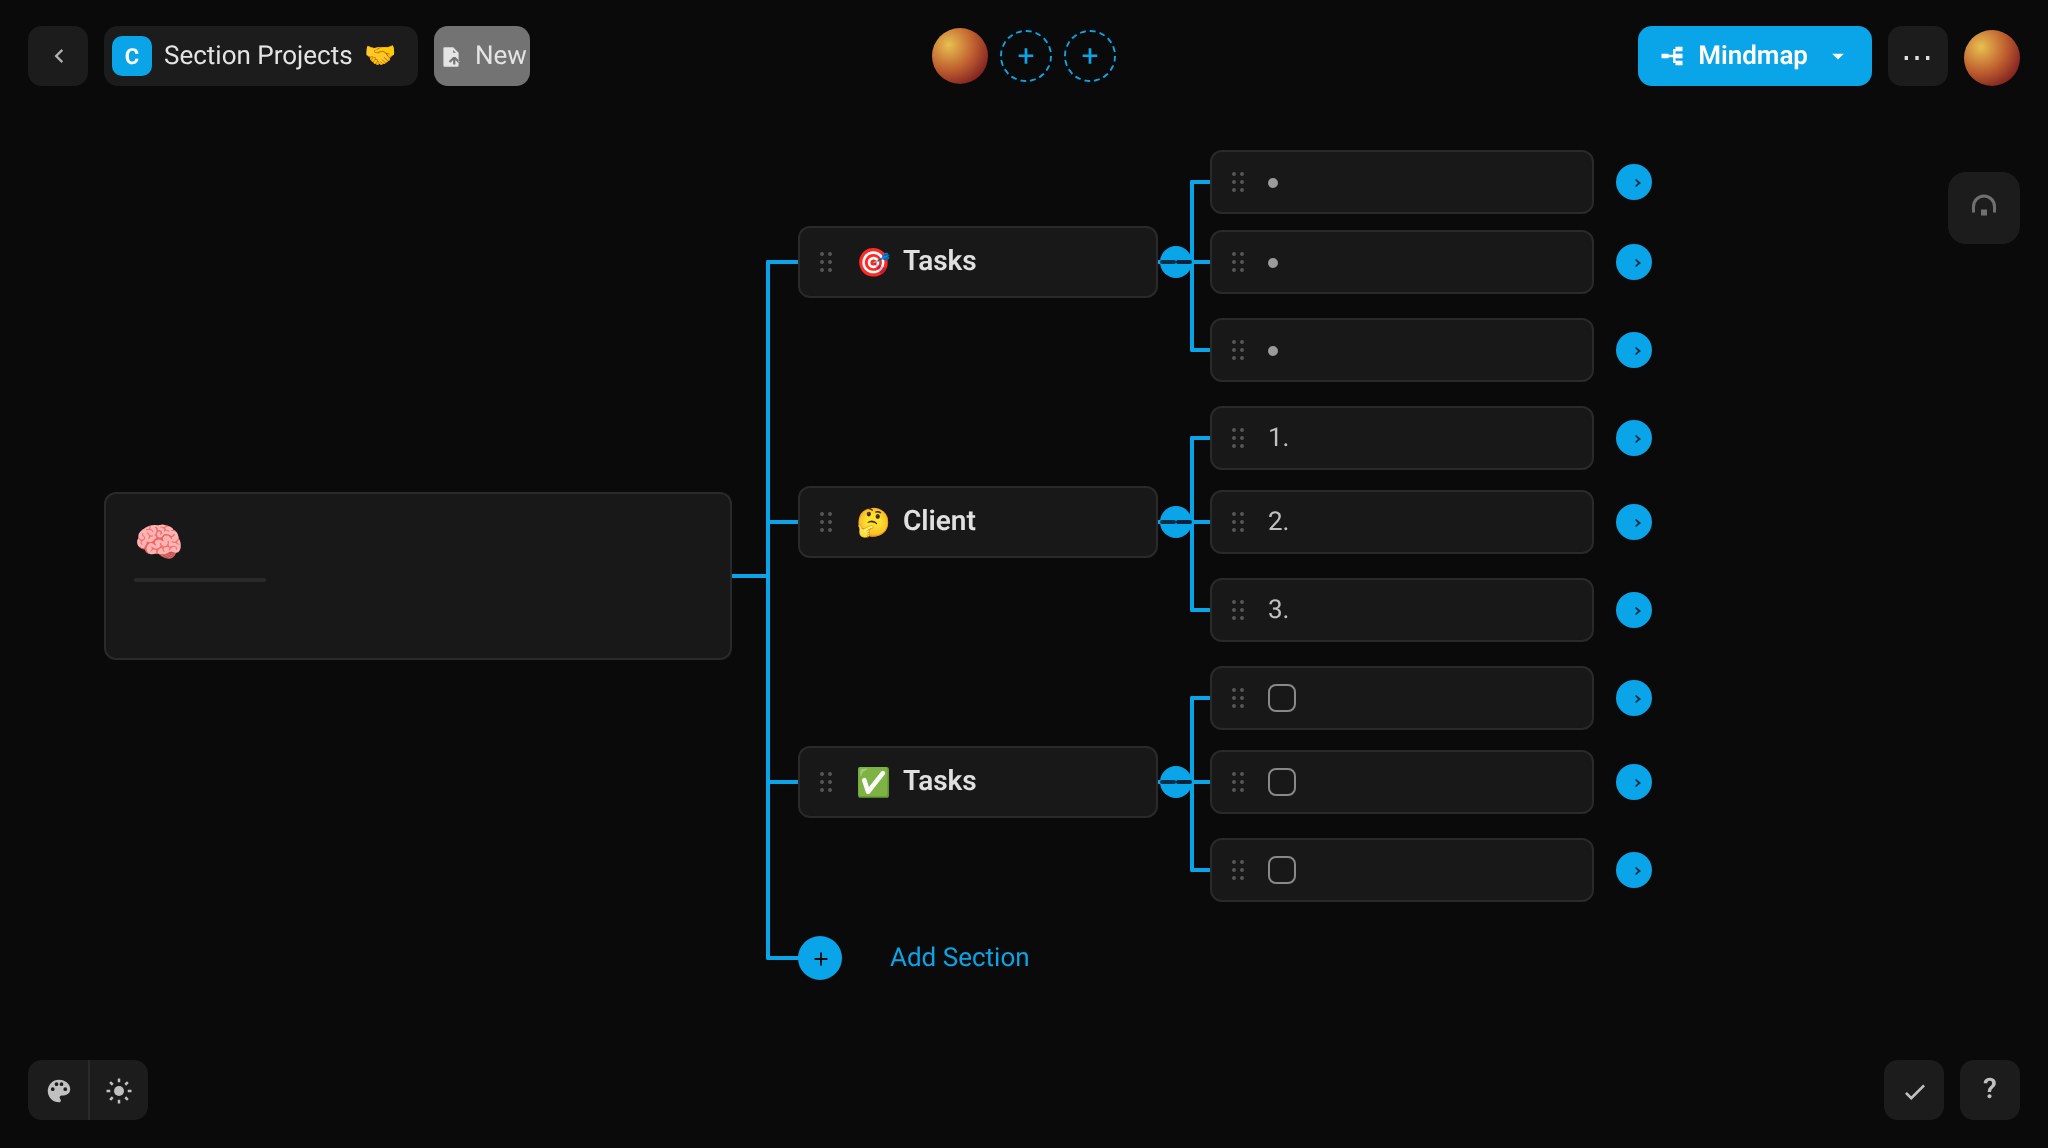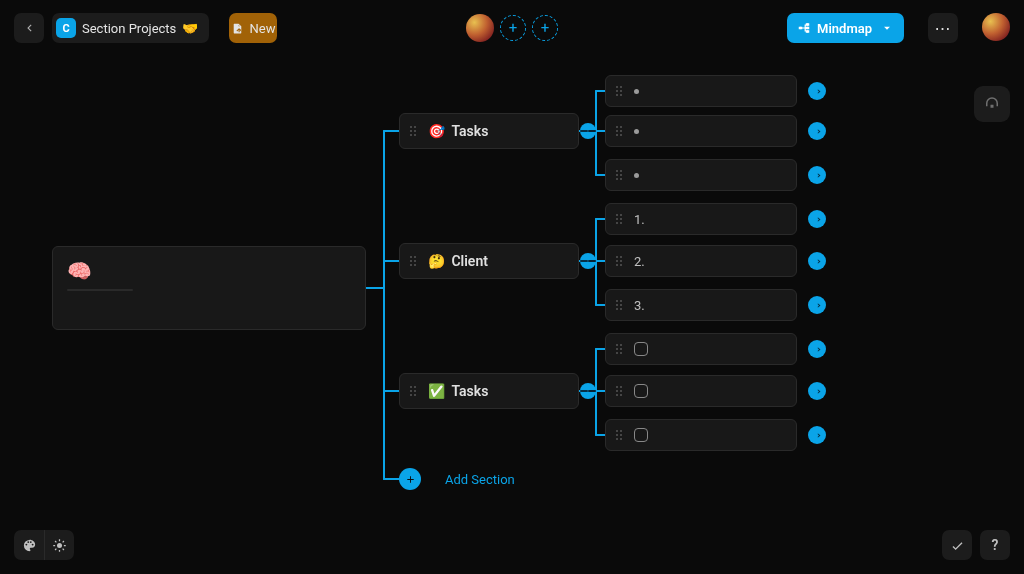--- a/index.html
+++ b/index.html
@@ -2,29 +2,29 @@
 <html><head>
 <meta charset="utf-8">
 <style>
   * { box-sizing: border-box; margin: 0; padding: 0; }
   html, body { width: 1024px; height: 574px; background: #0a0a0a; font-family: -apple-system, BlinkMacSystemFont, "Segoe UI", Roboto, sans-serif; color: #e0e0e0; overflow: hidden; position: relative; }
   
   
   .topbar { position: absolute; top: 10px; left: 14px; right: 14px; height: 36px; display: flex; align-items: center; justify-content: space-between; }
   .topbar-left { display: flex; align-items: center; gap: 8px; }
   .topbar-center { position: absolute; left: 50%; transform: translateX(-50%); display: flex; align-items: center; gap: 6px; }
-  .topbar-right { display: flex; align-items: flex-start; gap: 24px; }
+  .topbar-right { display: flex; align-items: flex-end; gap: 8px; }
 
   .icon-btn { width: 30px; height: 30px; border-radius: 7px; background: #1c1c1c; display: flex; align-items: center; justify-content: center; cursor: pointer; }
   .icon-btn svg { width: 14px; height: 14px; fill: #b0b0b0; }
 
   .breadcrumb-pill { height: 30px; padding: 0 10px 0 4px; border-radius: 7px; background: #1c1c1c; display: flex; align-items: center; gap: 6px; cursor: pointer; font-size: 13px; color: #e4e4e4; }
   .workspace-badge { width: 20px; height: 20px; border-radius: 5px; background: #0aa4e8; color: #fff; font-size: 11px; font-weight: 700; display: flex; align-items: center; justify-content: center; }
 
-  .new-btn { height: 30px; padding: 0 2px; border-radius: 7px; background: #a16207; display: flex; align-items: center; gap: 6px; cursor: pointer; font-size: 13px; color: #e4e4e4; margin-left: 12px; }
+  .new-btn { height: 30px; padding: 0 2px; border-radius: 7px; background: #737373; display: flex; align-items: center; gap: 6px; cursor: pointer; font-size: 13px; color: #e4e4e4; }
   .new-btn svg { width: 13px; height: 13px; fill: #e4e4e4; }
 
   .avatar-circle { width: 28px; height: 28px; border-radius: 50%; background: radial-gradient(circle at 30% 30%, #e8c050, #c06030 45%, #802020 80%); cursor: pointer; }
   .dashed-circle { width: 26px; height: 26px; border-radius: 50%; border: 1.5px dashed #0aa4e8; display: flex; align-items: center; justify-content: center; color: #0aa4e8; font-size: 15px; cursor: pointer; }
 
   .mindmap-btn { height: 30px; padding: 0 10px; border-radius: 7px; background: #0aa4e8; color: #fff; display: flex; align-items: center; gap: 6px; cursor: pointer; font-size: 13px; font-weight: 600; }
   .mindmap-btn svg { width: 14px; height: 14px; fill: #fff; }
   .mindmap-btn .chev { margin-left: 2px; }
 
   .more-btn { width: 30px; height: 30px; border-radius: 7px; background: #1c1c1c; display: flex; align-items: center; justify-content: center; cursor: pointer; color: #e0e0e0; font-size: 16px; letter-spacing: 1px; }

